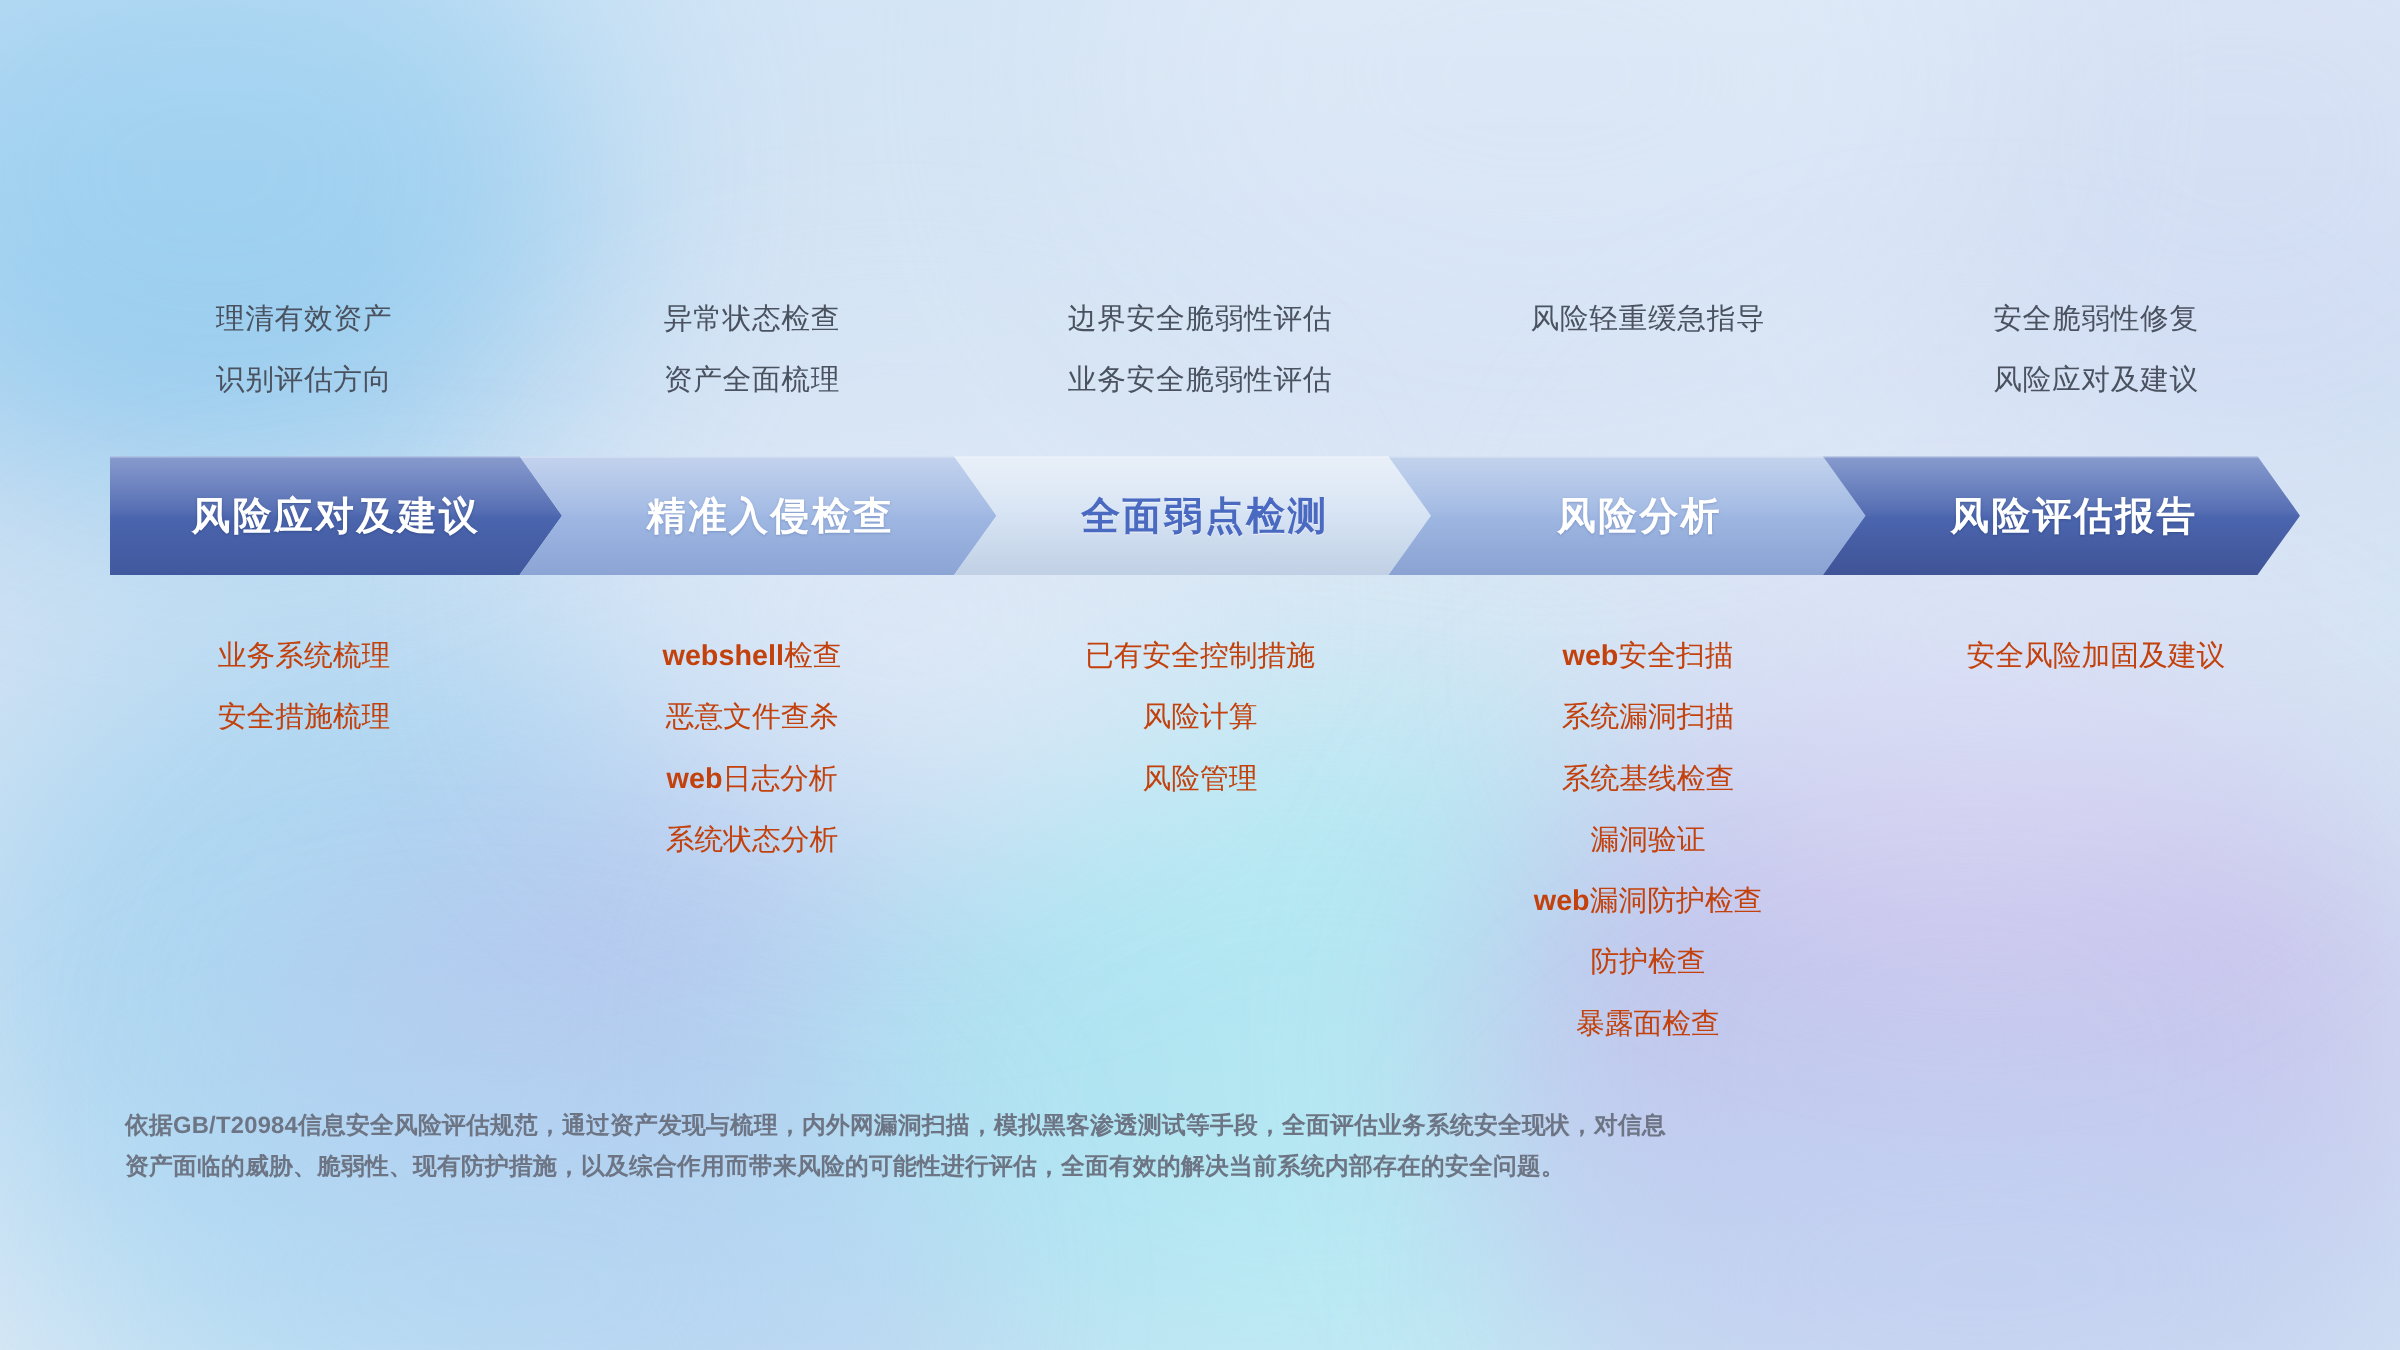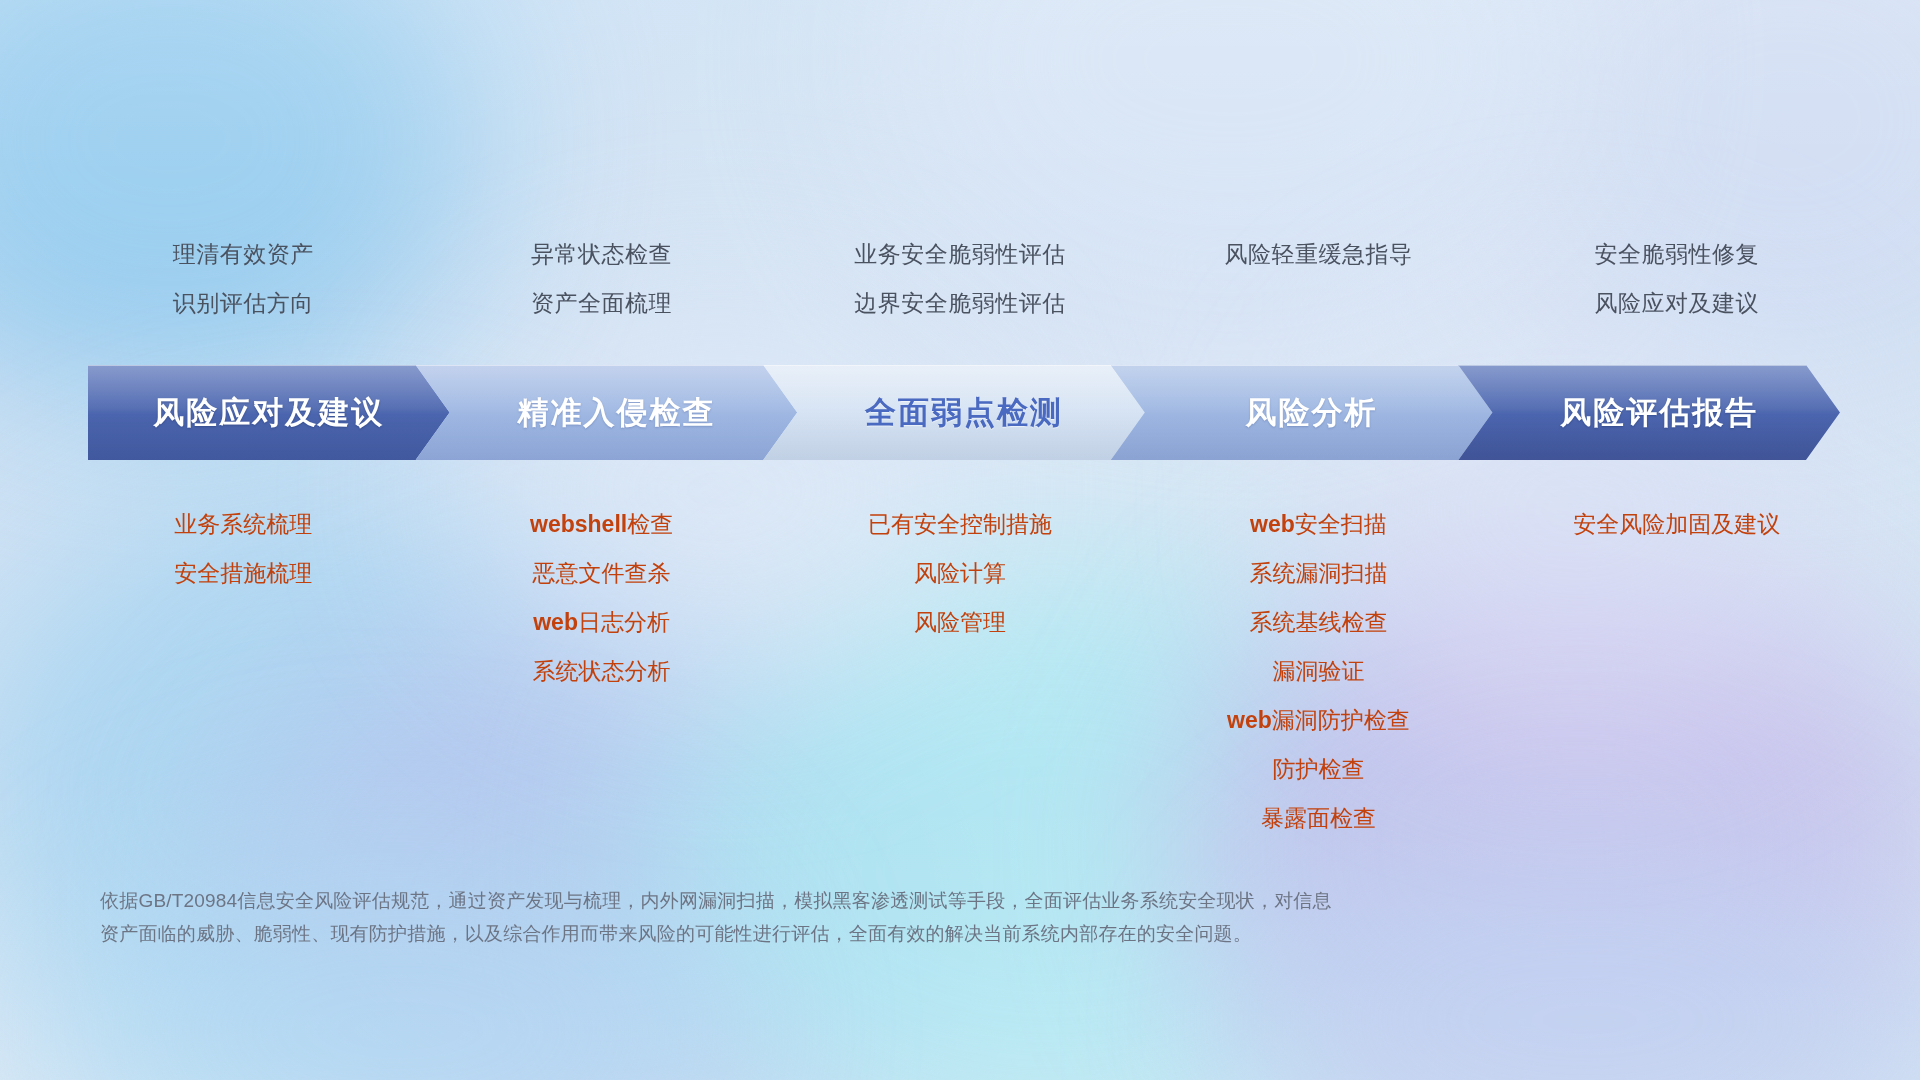--- a/index.html
+++ b/index.html
@@ -132,20 +132,21 @@
   
   .footer {
     position:absolute;
     left:100px;
     top:884px;
     width:1560px;
     font-size:19px;
     line-height:33px;
     color:#6d7585;
     letter-spacing:.2px;
+    font-weight:bold;
   }
 </style>
 </head>
 <body>
 
 <div class="bg bg-base"></div>
 <div class="bg">
   <div class="blob b1"></div>
   <div class="blob b2"></div>
   <div class="blob b3"></div>
@@ -165,22 +166,22 @@
   <div class="cols top-captions">
     <div class="cap-cell">
       <div class="cap-line">理清有效资产</div>
       <div class="cap-line">识别评估方向</div>
     </div>
     <div class="cap-cell">
       <div class="cap-line">异常状态检查</div>
       <div class="cap-line">资产全面梳理</div>
     </div>
     <div class="cap-cell">
+      <div class="cap-line">边界安全脆弱性评估</div>
       <div class="cap-line">业务安全脆弱性评估</div>
-      <div class="cap-line">边界安全脆弱性评估</div>
     </div>
     <div class="cap-cell">
       <div class="cap-line">风险轻重缓急指导</div>
     </div>
     <div class="cap-cell">
       <div class="cap-line">安全脆弱性修复</div>
       <div class="cap-line">风险应对及建议</div>
     </div>
   </div>
 

